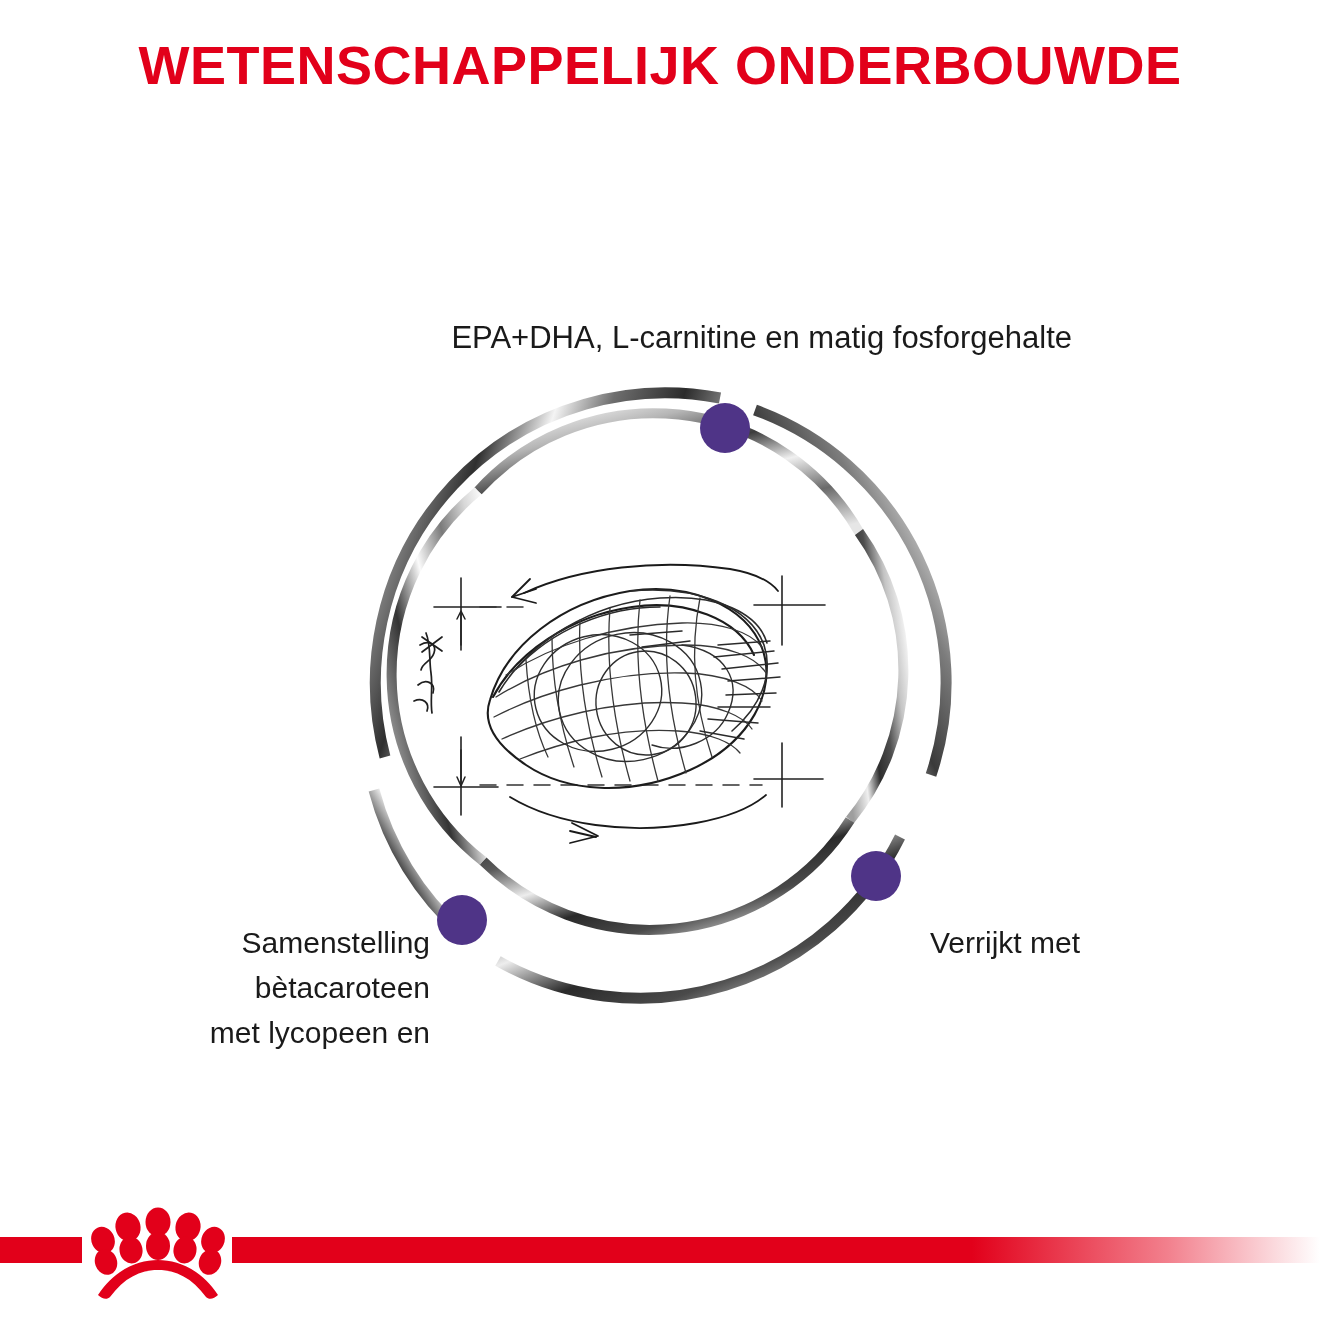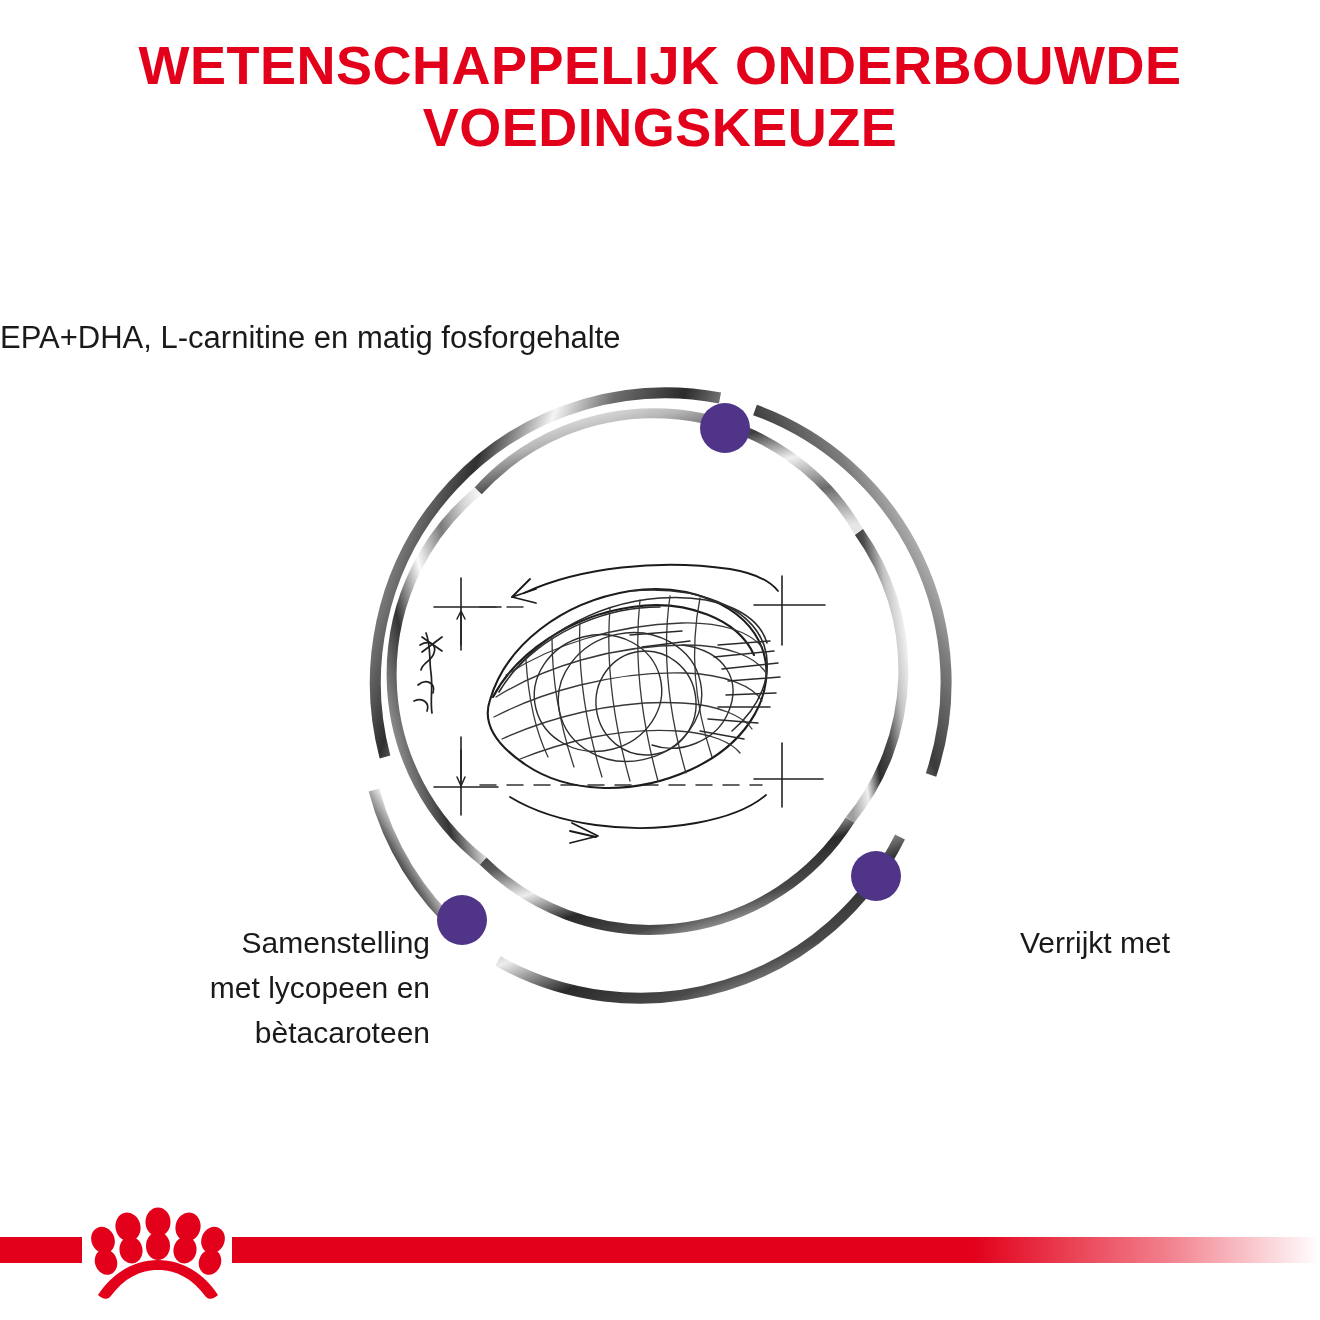--- a/index.html
+++ b/index.html
@@ -43,37 +43,37 @@
   .callout {
     position: absolute;
     color: #1a1a1a;
     font-family: "Liberation Sans", sans-serif;
     font-weight: 400;
   }
   .callout-top {
     left: 0;
     top: 318px;
     width: 1072px;
-    text-align: left;
+    text-align: right;
     font-size: 31px;
     line-height: 40px;
   }
   .callout-left {
     left: 50px;
     top: 920px;
     width: 380px;
     text-align: right;
     font-size: 30px;
     line-height: 45px;
   }
   .callout-right {
     left: 930px;
     top: 920px;
     width: 330px;
-    text-align: center;
+    text-align: left;
     font-size: 30px;
     line-height: 45px;
   }
   .callout .ln { display: block; }
 
   
   #diagram {
     position: absolute;
     left: 330px;
     top: 345px;
@@ -114,31 +114,30 @@
     height: 100px;
   }
 </style>
 </head>
 <body>
 
 <div id="page">
 
   <div class="title-block">
     <span class="title-line">WETENSCHAPPELIJK ONDERBOUWDE</span>
-    <span class="title-line">VOEDINGSKEUZE</span>
   </div>
 
   <div class="callout callout-top">
     <span class="ln">EPA+DHA, L-carnitine en matig fosforgehalte</span>
   </div>
 
   <div class="callout callout-left">
     <span class="ln">Samenstelling</span>
+    <span class="ln">bètacaroteen</span>
     <span class="ln">met lycopeen en</span>
-    <span class="ln">bètacaroteen</span>
   </div>
 
   <div class="callout callout-right">
     <span class="ln">Verrijkt met</span>
   </div>
 
   <div id="diagram">
     <svg width="660" height="660" viewBox="0 0 660 660" xmlns="http://www.w3.org/2000/svg">
       <defs>
 

